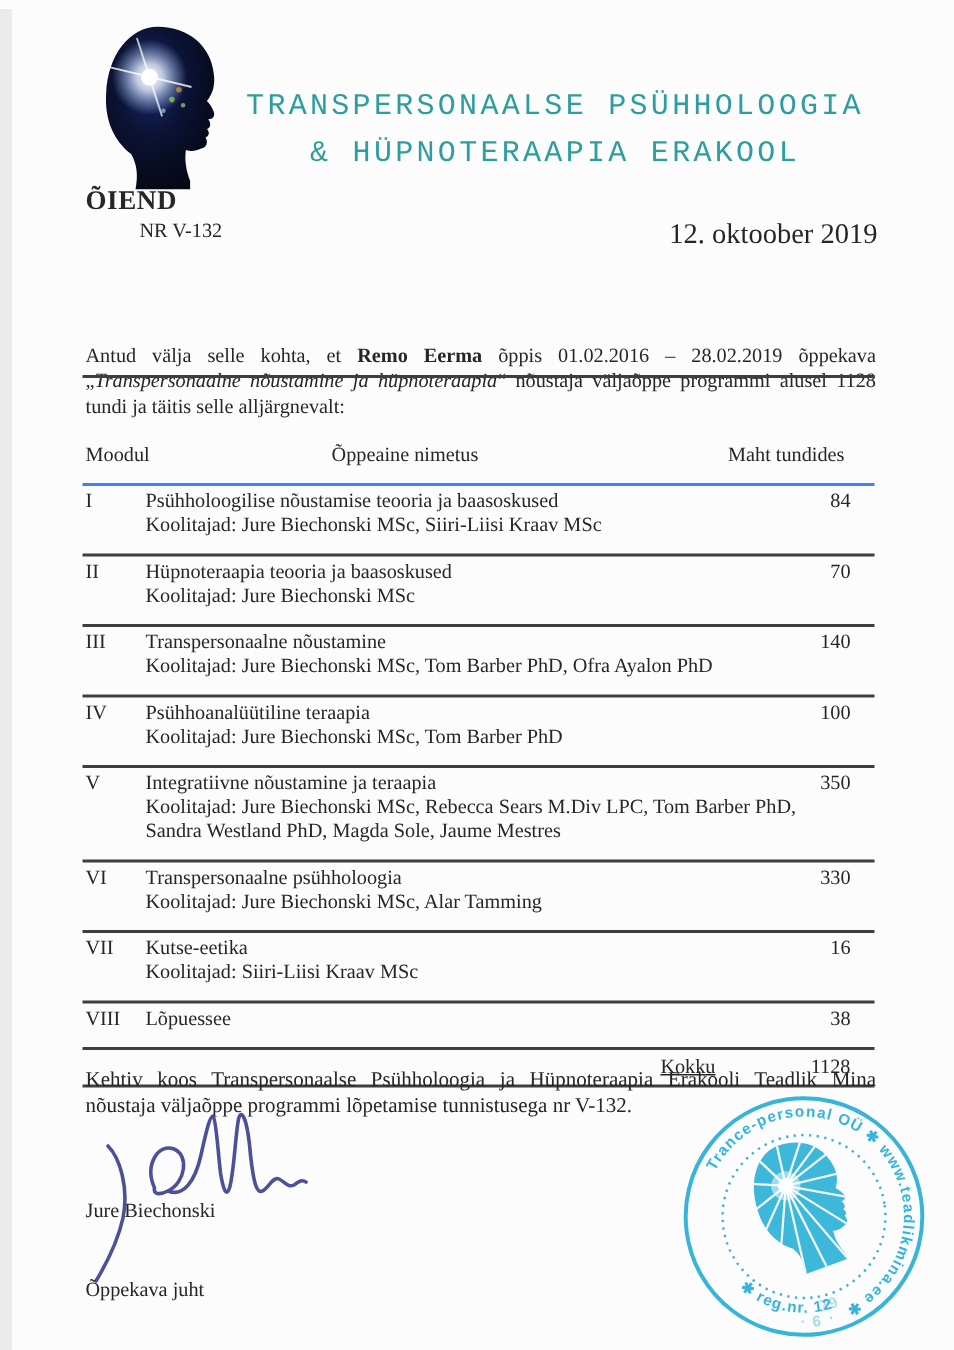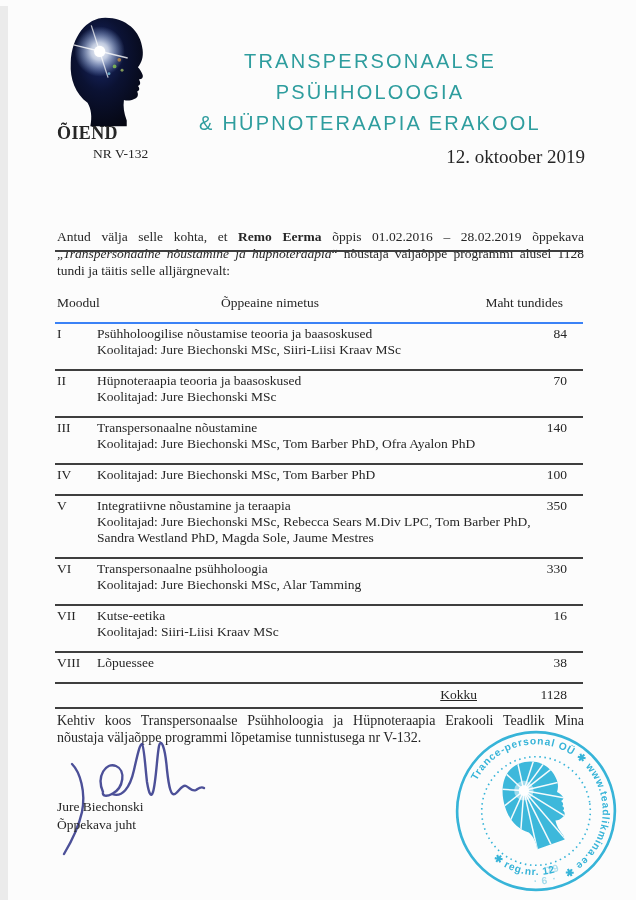--- a/index.html
+++ b/index.html
@@ -3,22 +3,22 @@
 <meta charset="utf-8">
 <style>
   html,body{margin:0;padding:0;background:#ffffff;}
   .page{position:relative;width:636px;height:900px;background:#fcfcfc;
         font-family:"Liberation Serif",serif;color:#262626;overflow:hidden;}
   .abs{position:absolute;}
   .edge-strip{left:0;top:6px;width:8px;height:894px;background:#ebebeb;}
 
   
   .logo{left:56px;top:16px;width:106px;height:112px;}
-  .brand{left:150px;top:46px;width:440px;text-align:center;
-         font-family:Liberation Sans, sans-serif;font-size:20px;
+  .brand{left:150px;top:56px;width:440px;text-align:center;
+         font-family:Liberation Mono, monospace;font-size:20px;
          letter-spacing:2.2px;line-height:31px;color:#2E9D9E;}
 
   .doc-title{left:57px;top:123px;font-size:18px;font-weight:bold;letter-spacing:.4px;}
   .doc-number{left:57px;top:146px;font-size:13.5px;margin-left:36px;}
   .doc-date{left:340px;top:146px;width:245px;text-align:right;font-size:19px;}
 
   .intro{left:57px;top:188px;width:527px;font-size:13.5px;line-height:17px;text-align:justify;margin-top:40px;}
   .intro .program{font-style:italic;}
   .intro .student{font-weight:bold;}
 
@@ -34,21 +34,21 @@
   .c-sub{width:468px;}
   .hours{position:absolute;right:16px;top:2px;}
   .total-row{position:relative;display:flex;padding:3px 0 4px;border-bottom:2px solid #3e3e3e;text-decoration:underline;}
   .total-label{flex:1;text-align:right;padding-right:106px;}
   .total-row .hours{top:3px;}
 
   
   .validity{left:57px;top:712px;width:527px;font-size:14px;line-height:17px;text-align:justify;}
   .signature-svg{left:50px;top:736px;width:170px;height:132px;}
   .signer-name{left:57px;top:799px;font-size:13.5px;}
-  .signer-role{left:57px;top:817px;font-size:13.5px;}
+  .signer-role{left:57px;top:852px;font-size:13.5px;}
   .stamp-svg{left:452px;top:727px;width:168px;height:168px;transform:rotate(-8deg);opacity:.93;}
   .stamp-text{font-family:"Liberation Sans",sans-serif;font-weight:bold;
               font-size:10px;letter-spacing:.8px;}
 </style>
 </head>
 <body>
 
 <div class="page">
   <div class="abs edge-strip"></div>
 
@@ -117,20 +117,21 @@
       <div class="c-mod">III</div>
       <div class="c-sub">
           <div>Transpersonaalne nõustamine</div>
         <div class="hide-if-empty">Koolitajad: Jure Biechonski MSc, Tom Barber PhD, Ofra Ayalon PhD</div>
         </div>
       <div class="hours">140</div>
     </div>
     <div class="trow">
       <div class="c-mod">IV</div>
       <div class="c-sub">
+          <div>Psühhoanalüütiline teraapia</div>
         <div class="hide-if-empty">Koolitajad: Jure Biechonski MSc, Tom Barber PhD</div>
         </div>
       <div class="hours">100</div>
     </div>
     <div class="trow">
       <div class="c-mod">V</div>
       <div class="c-sub">
           <div>Integratiivne nõustamine ja teraapia</div>
         <div class="hide-if-empty">Koolitajad: Jure Biechonski MSc, Rebecca Sears M.Div LPC, Tom Barber PhD, Sandra Westland PhD, Magda Sole, Jaume Mestres</div>
         </div>

